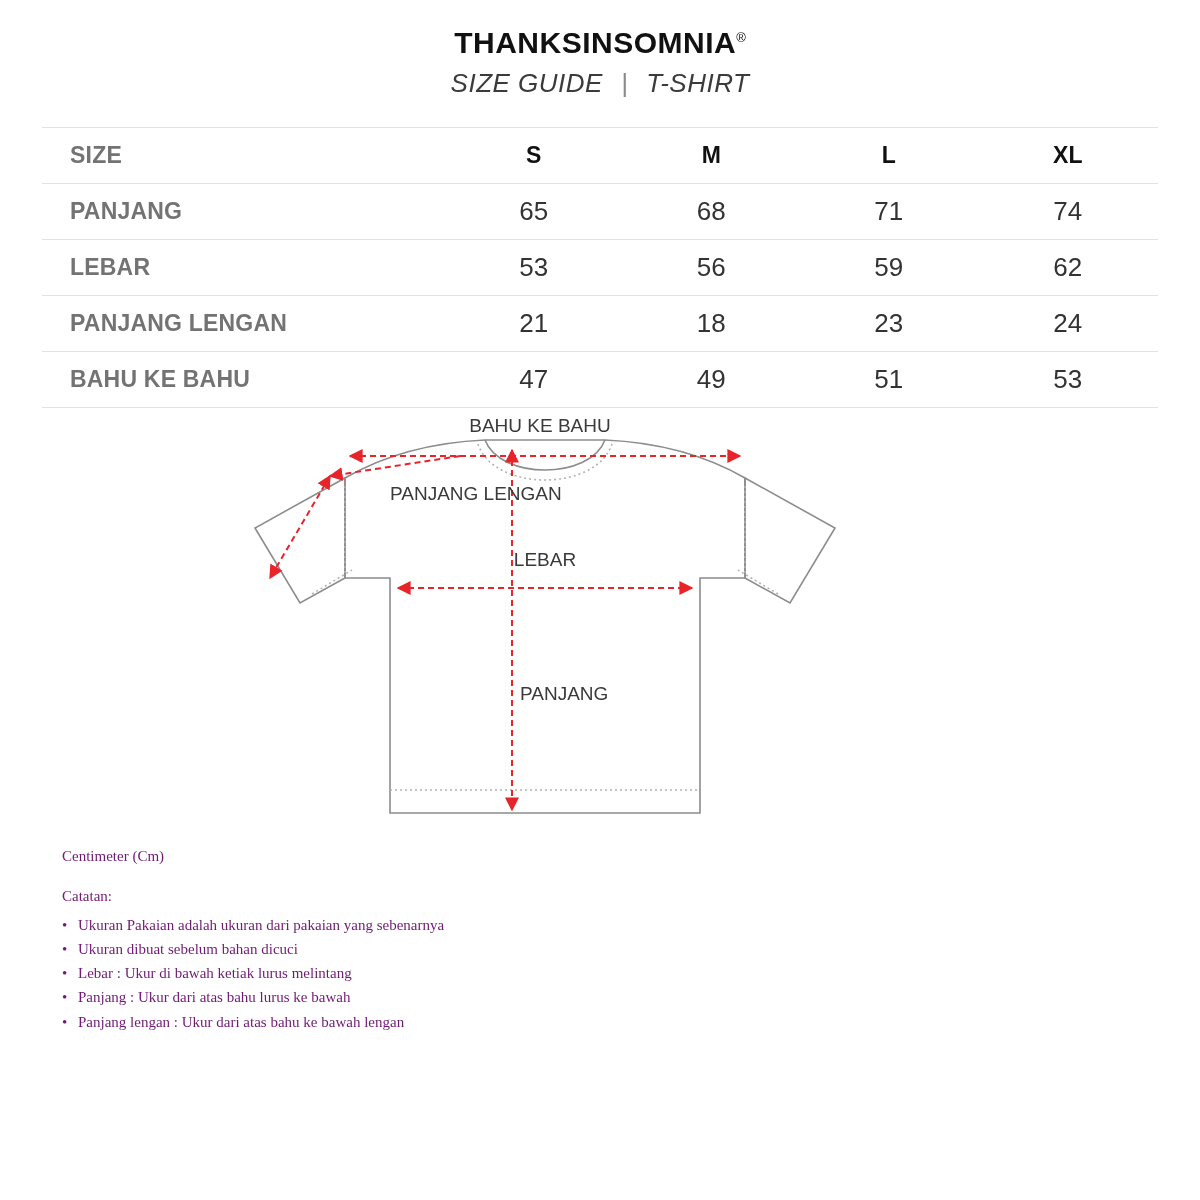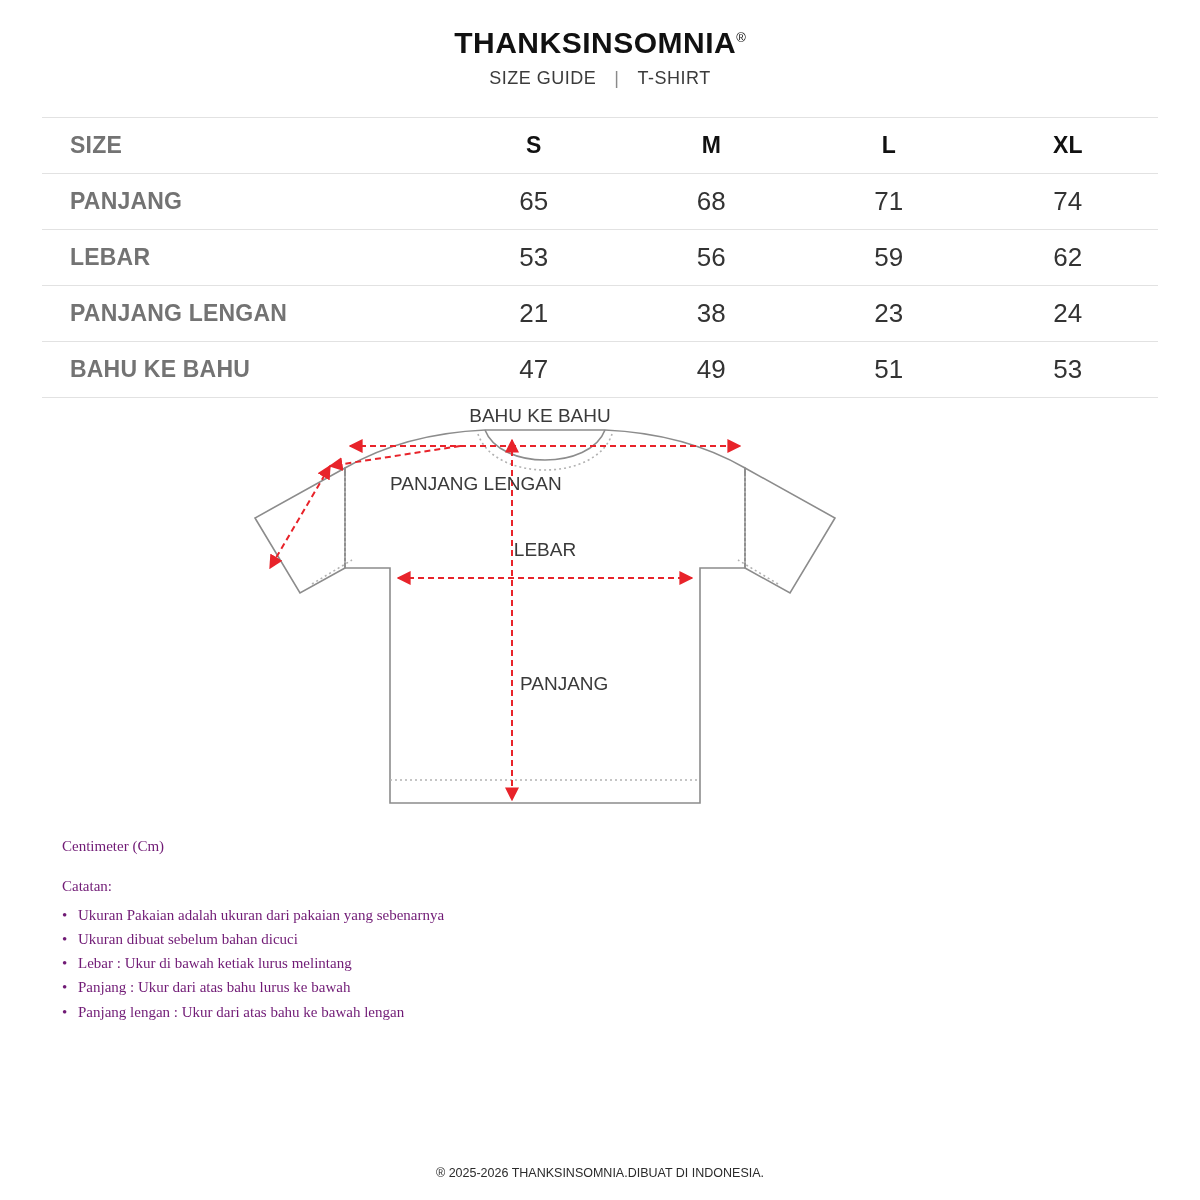--- a/index.html
+++ b/index.html
@@ -37,24 +37,25 @@
     position: relative;
   }
   .brand .reg {
     font-size: 13px;
     vertical-align: super;
     font-weight: normal;
     letter-spacing: 0;
   }
   .subtitle {
     margin-top: 9px;
-    font-size: 18px;
+    font-size: 26px;
     color: #3b3b3b;
     letter-spacing: 0.5px;
     font-weight: 400;
+    font-style: italic;
   }
   .subtitle .sep {
     padding: 0 18px;
     color: #8a8a8a;
   }
 
   
   .size-table {
     margin: 28px 42px 0 42px;
     width: 1116px;
@@ -188,21 +189,21 @@
       <tr>
         <td class="label-col">LEBAR</td>
         <td class="val-col">53</td>
         <td class="val-col">56</td>
         <td class="val-col">59</td>
         <td class="val-col">62</td>
       </tr>
       <tr>
         <td class="label-col">PANJANG LENGAN</td>
         <td class="val-col">21</td>
-        <td class="val-col">38</td>
+        <td class="val-col">18</td>
         <td class="val-col">23</td>
         <td class="val-col">24</td>
       </tr>
       <tr>
         <td class="label-col">BAHU KE BAHU</td>
         <td class="val-col">47</td>
         <td class="val-col">49</td>
         <td class="val-col">51</td>
         <td class="val-col">53</td>
       </tr>
@@ -266,16 +267,15 @@
     <ul>
       <li>Ukuran Pakaian adalah ukuran dari pakaian yang sebenarnya</li>
       <li>Ukuran dibuat sebelum bahan dicuci</li>
       <li>Lebar : Ukur di bawah ketiak lurus melintang</li>
       <li>Panjang : Ukur dari atas bahu lurus ke bawah</li>
       <li>Panjang lengan : Ukur dari atas bahu ke bawah lengan</li>
     </ul>
   </div>
 
   <div class="footer">
-    <div>® 2025-2026 THANKSINSOMNIA.DIBUAT DI INDONESIA.</div>
   </div>
 
 </div>
 
 </body></html>

